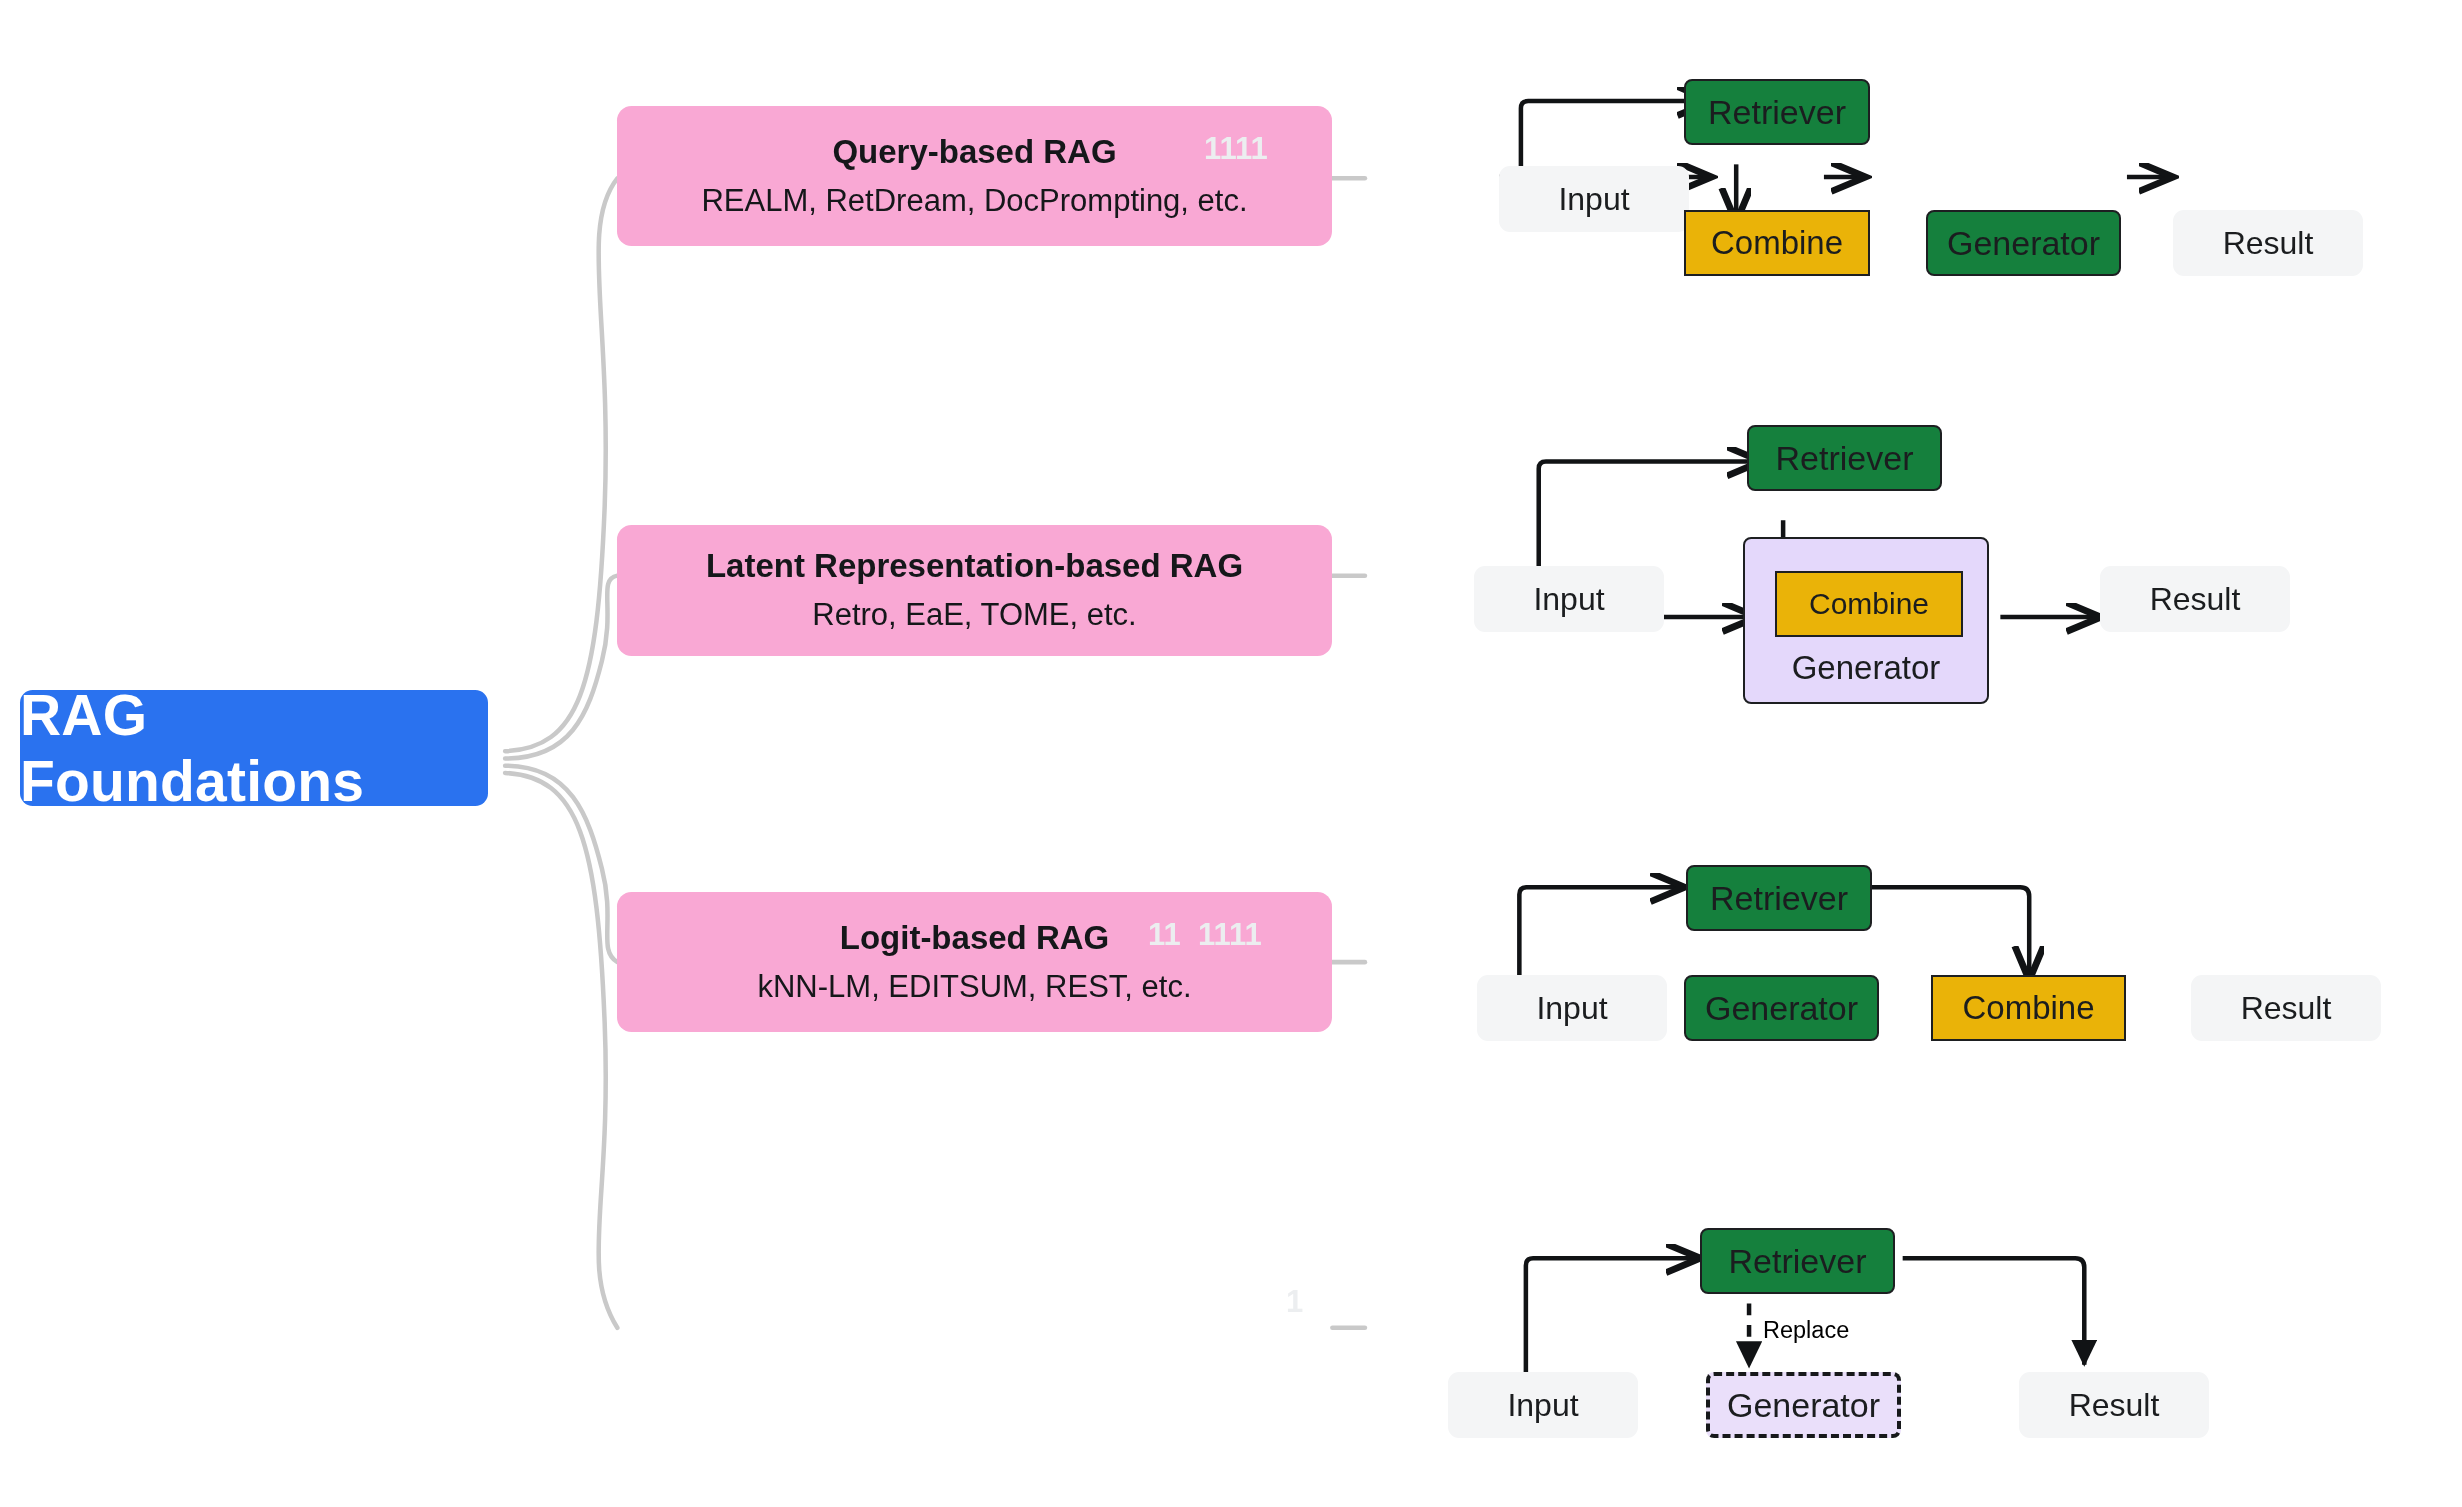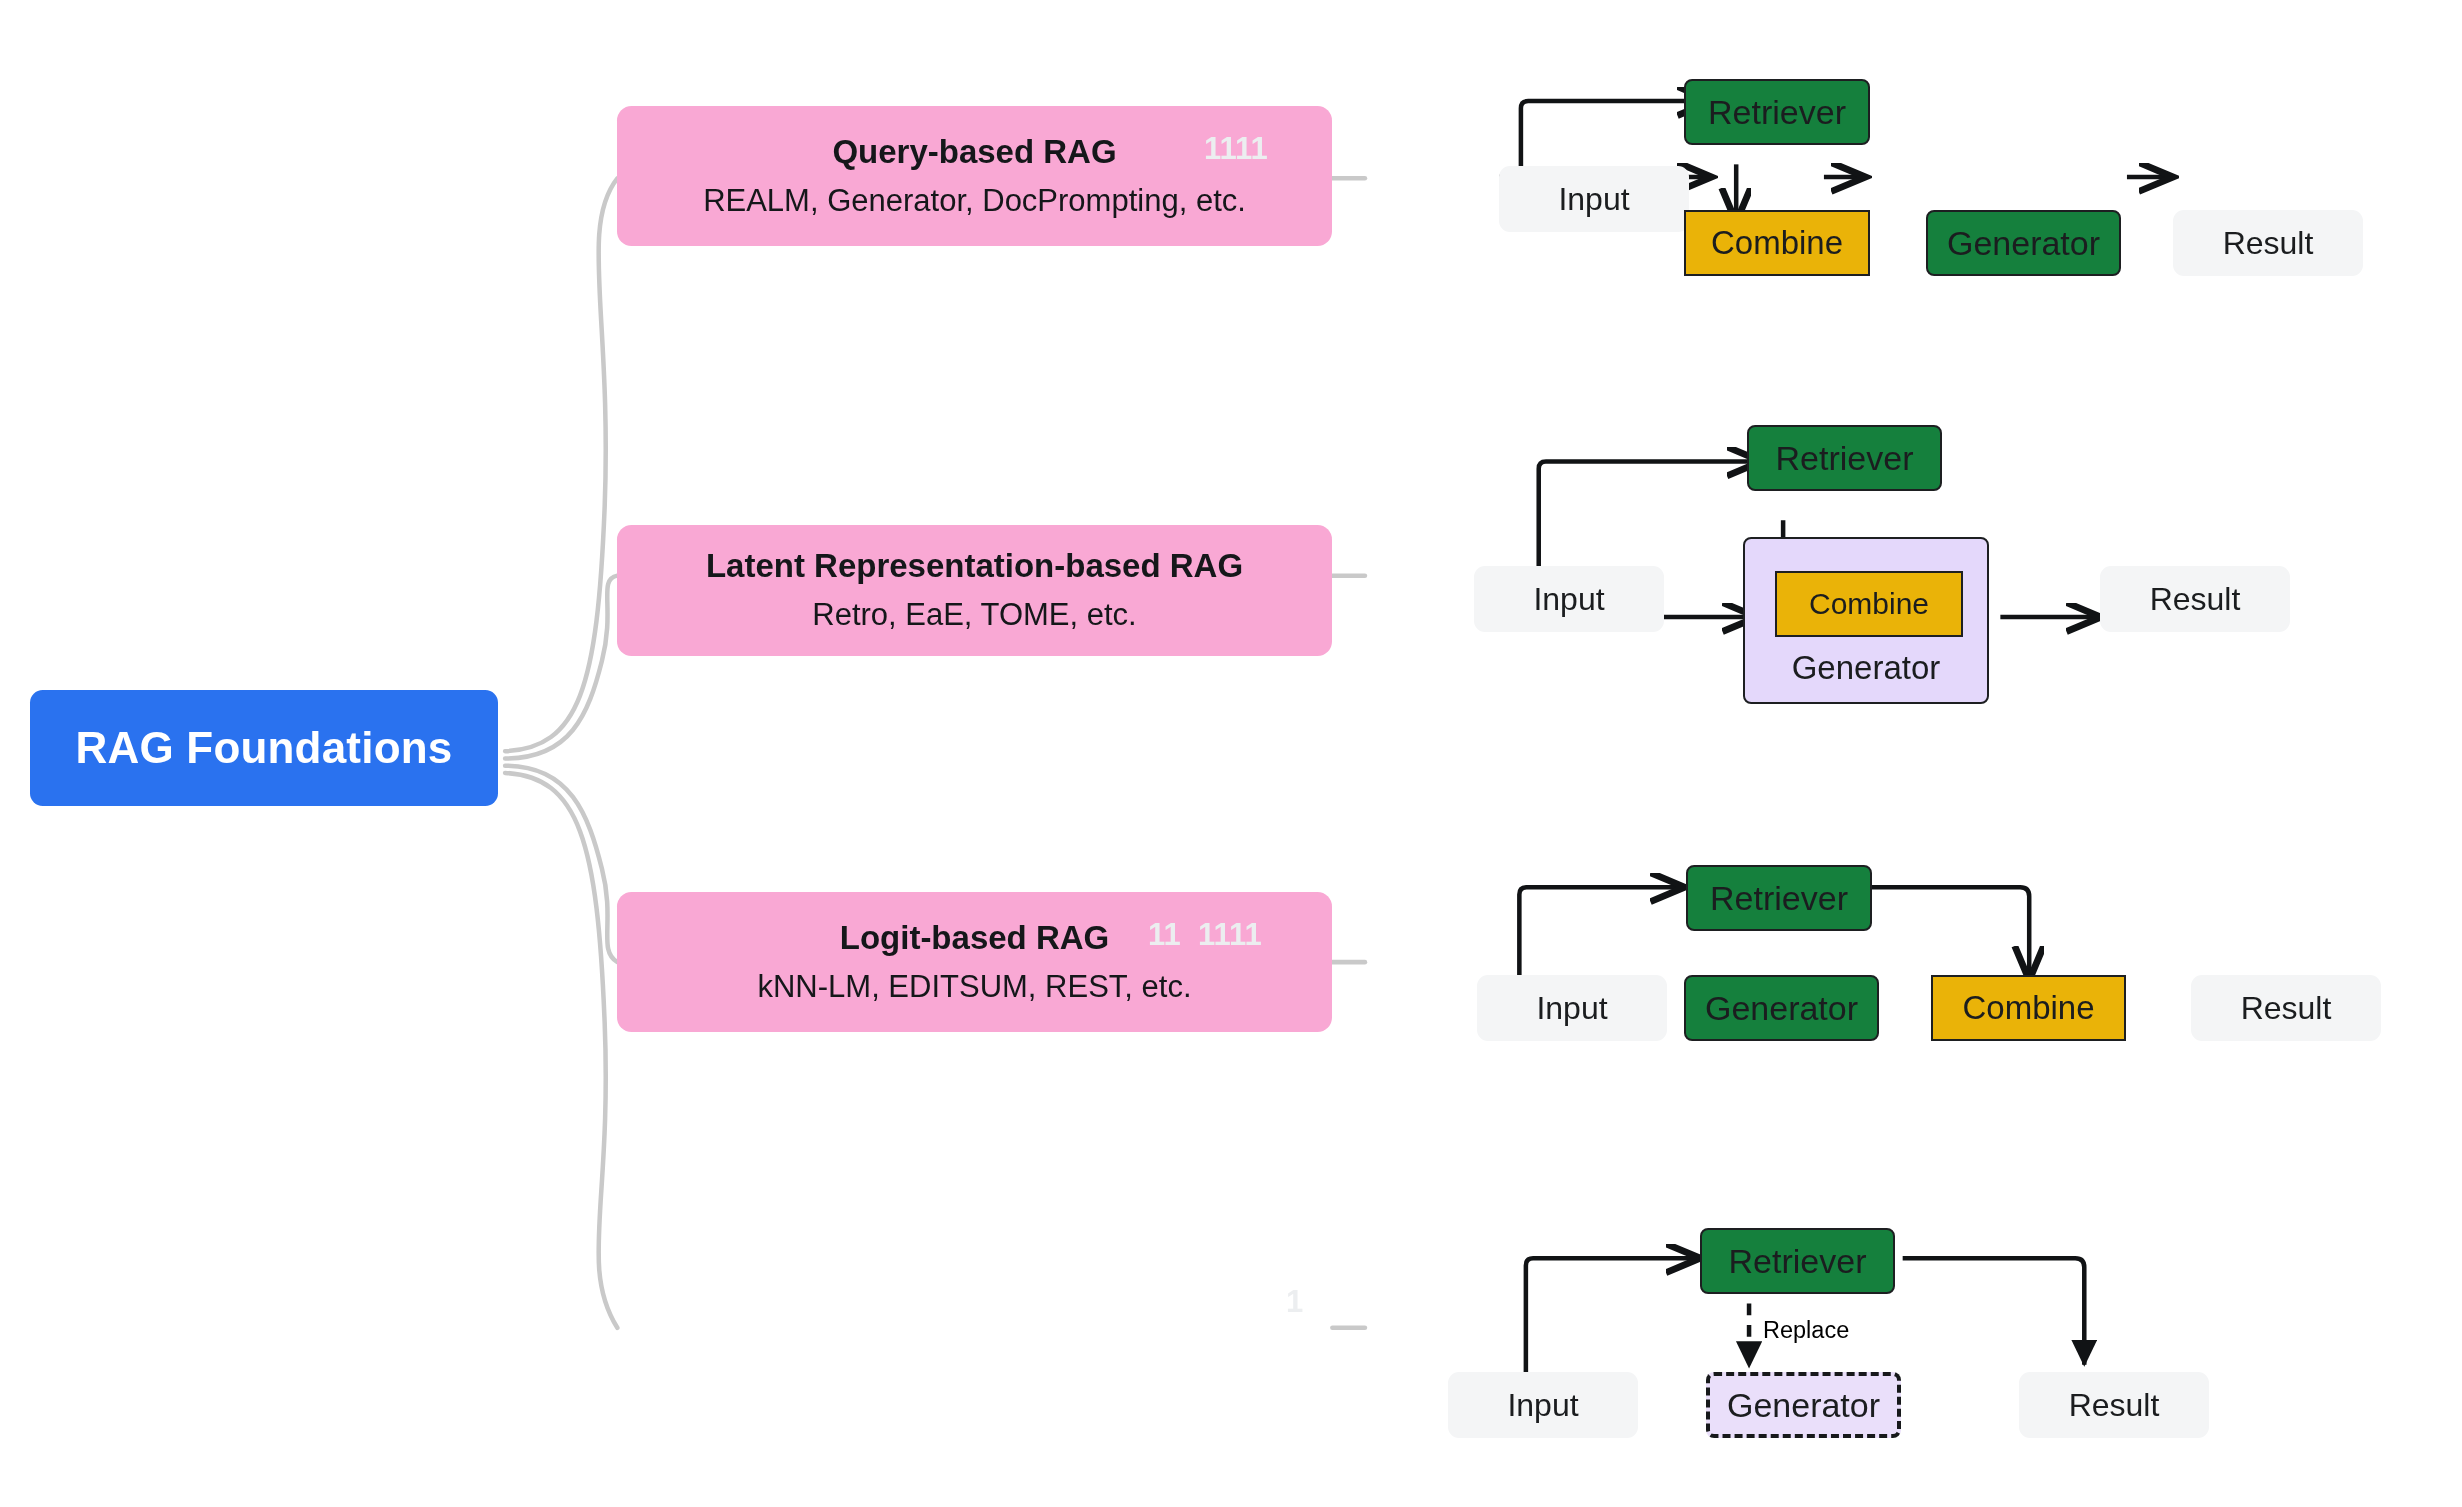--- a/index.html
+++ b/index.html
@@ -3,24 +3,24 @@
 <meta charset="utf-8">
 <style>
   html,body{margin:0;padding:0;background:#ffffff;}
   body{width:2462px;height:1507px;position:relative;overflow:hidden;
        font-family:"Liberation Sans","DejaVu Sans",sans-serif;}
 
   #stage{position:absolute;left:0;top:0;width:2462px;height:1507px;}
 
   
   .root-node{
-    position:absolute;left:30px;top:690px;width:468px;height:116px;
+    position:absolute;left:20px;top:690px;width:468px;height:116px;
     background:#2a72ef;border-radius:12.7px;
     display:flex;align-items:center;justify-content:center;
-    color:#ffffff;font-size:44px;font-weight:bold;letter-spacing:0.2px;
+    color:#ffffff;font-size:57px;font-weight:bold;letter-spacing:0.2px;
   }
 
   
   .card{
     position:absolute;left:617px;width:715px;
     background:#f9a8d4;border-radius:14.5px;
     display:flex;flex-direction:column;align-items:center;justify-content:center;
     box-sizing:border-box;
   }
   .card-title{font-size:33px;font-weight:bold;color:#15171a;line-height:1.28;}
@@ -62,21 +62,21 @@
       <path d="M1472 1467 L 1508 1467"></path>
     </g>
   </svg>
 
   <div class="root-node">
     <span>RAG Foundations</span>
   </div>
 
   <div class="card" style="top:106px;height:140px;">
     <div class="card-title">Query-based RAG</div>
-    <div class="card-sub">REALM, Generator, DocPrompting, etc.</div>
+    <div class="card-sub">REALM, RetDream, DocPrompting, etc.</div>
   </div>
   <div class="ghost" style="left:1204px;top:131px;">1111</div>
 
   <div class="card" style="top:525px;height:131px;">
     <div class="card-title">Latent Representation-based RAG</div>
     <div class="card-sub">Retro, EaE, TOME, etc.</div>
   </div>
 
   <div class="card" style="top:892px;height:140px;">
     <div class="card-title">Logit-based RAG</div>

